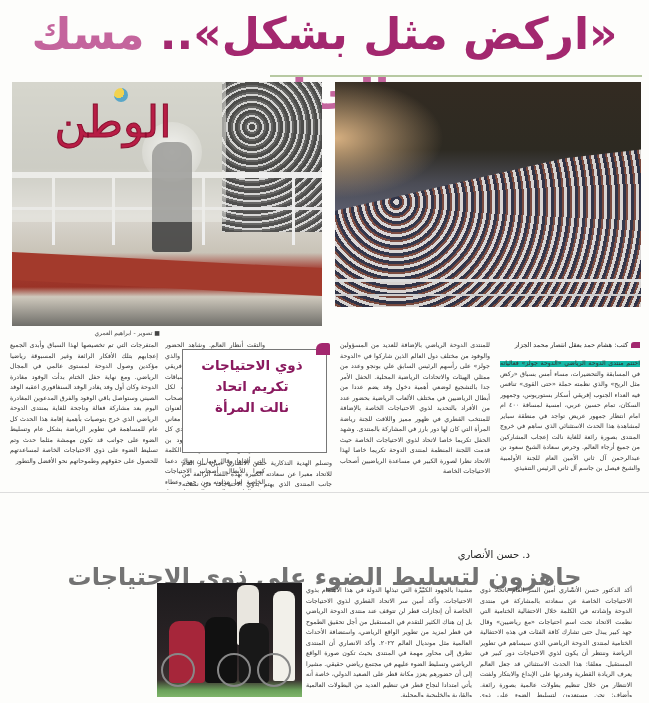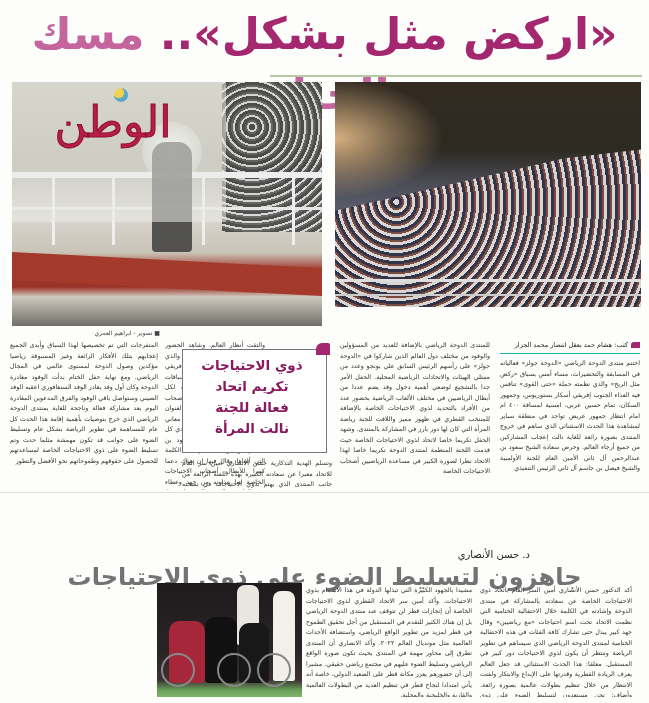--- a/index.html
+++ b/index.html
@@ -69,21 +69,21 @@
   .photo-right .rail-b { left:0; top:212px; width:306px; height:2px; background:#ccc; }
   .caption {
     left:10px; top:329px; width:150px; font-size:6px; color:#444; direction:rtl; text-align:right;
   }
   
   .col {
     font-size:6.3px; line-height:10.5px; color:#333; direction:rtl; text-align:justify; overflow:hidden;
   }
   .byline-top {
     left:500px; top:341px; width:140px; font-size:6.5px; direction:rtl; text-align:right; color:#222;
-    border-bottom:1px solid #14b8a6; padding-bottom:4px;
+    border-bottom:6px solid #14b8a6; padding-bottom:12px;
   }
   .byline-top .marker { display:inline-block; width:9px; height:6px; background:#a3286f; border-radius:3px 0 0 0; margin-left:3px; vertical-align:middle; }
   .sidebar-box {
     left:268px; top:349px; width:58px; height:102px;
     border:1px solid #777; background:#fff;
   }
   .sidebar-tab { left:316px; top:343px; width:14px; height:12px; background:#a3286f; border-radius:6px 2px 0 0; }
   .sidebar-title {
     left:182px; top:355px; width:140px; font-size:13.5px; line-height:21px; font-weight:bold;
     direction:rtl; text-align:center; color:#8a1a5f;
@@ -149,21 +149,20 @@
 <div class="abs col" style="left:165px; top:340px; width:0px;"></div>
 <div class="abs col" style="left:168px; top:340px; width:1px;"></div>
 <div class="abs col" style="left:165px; top:340px; width:100px; height:150px;">والتقت أنظار العالم. وشاهد الحضور السباق المثير في الهواء الطلق والذي تفوق خلاله العداء الجنوبي الافريقي أسكار على جواد سدوب على سباقات السرعة لتصل رسالة واضحة لكل الرياضيين عبر العالم وأصحاب الاحتياجات الخاصة تتدرج تحت العنوان الكبير «حتما قادر» الذي يؤكد معاني الطموح والرغبة في النجاح وتحدي كل الصعاب وقد عبر الشيخ سعود بن عبدالرحمن عن هذا الأمر خلال الكلمة التي ألقاها وقال فيها إن هناك دعما كبيرا للأبطال أصحاب الاحتياجات الخاصة لما يبذلونه من جهد وعطاء رغم الظروف الصعبة التي يواجهونها. وتفاعل الجمهور الغفير الذي حضر لمشاهدة السباق مع الاحداث خاصة ان تشكيلات العروض الضخمة التي وضعت في مواجهة</div>
 <div class="abs col" style="left:10px; top:340px; width:148px; height:150px;">المتفرجات التي تم تخصيصها لهذا السباق وأبدى الجميع إعجابهم بتلك الأفكار الرائعة وغير المسبوقة رياضيا مؤكدين وصول الدوحة لمستوى عالمي في المجال الرياضي. ومع نهاية حفل الختام بدأت الوفود مغادرة الدوحة وكان أول وفد يغادر الوفد السنغافوري اعقبه الوفد الصيني وستواصل باقي الوفود والفرق المدعوين المغادرة اليوم بعد مشاركة فعالة وناجحة للغاية بمنتدى الدوحة الرياضي الذي خرج بتوصيات بأهمية إقامة هذا الحدث كل عام للمساهمة في تطوير الرياضة بشكل عام وتسليط الضوء على جوانب قد تكون مهمشة مثلما حدث وتم تسليط الضوء على ذوي الاحتياجات الخاصة لمساعدتهم للحصول على حقوقهم وطموحاتهم نحو الأفضل والتطور</div>
 
 <div class="abs sidebar-box" style="left:182px; width:143px;"></div>
 <div class="abs sidebar-tab"></div>
 <div class="abs sidebar-title">
   <div>ذوي الاحتياجات</div>
   <div>تكريم اتحاد</div>
-  <div>فعالة للجنة</div>
   <div>نالت المرأة</div>
 </div>
 
 <div class="abs divider-mid"></div>
 
 <div class="abs author2">د. حسن الأنصاري</div>
 <div class="abs headline2">جاهزون لتسليط الضوء على ذوي الاحتياجات</div>
 
 <div class="abs photo photo-bottom">
   <div class="abs pb-white1"></div>

